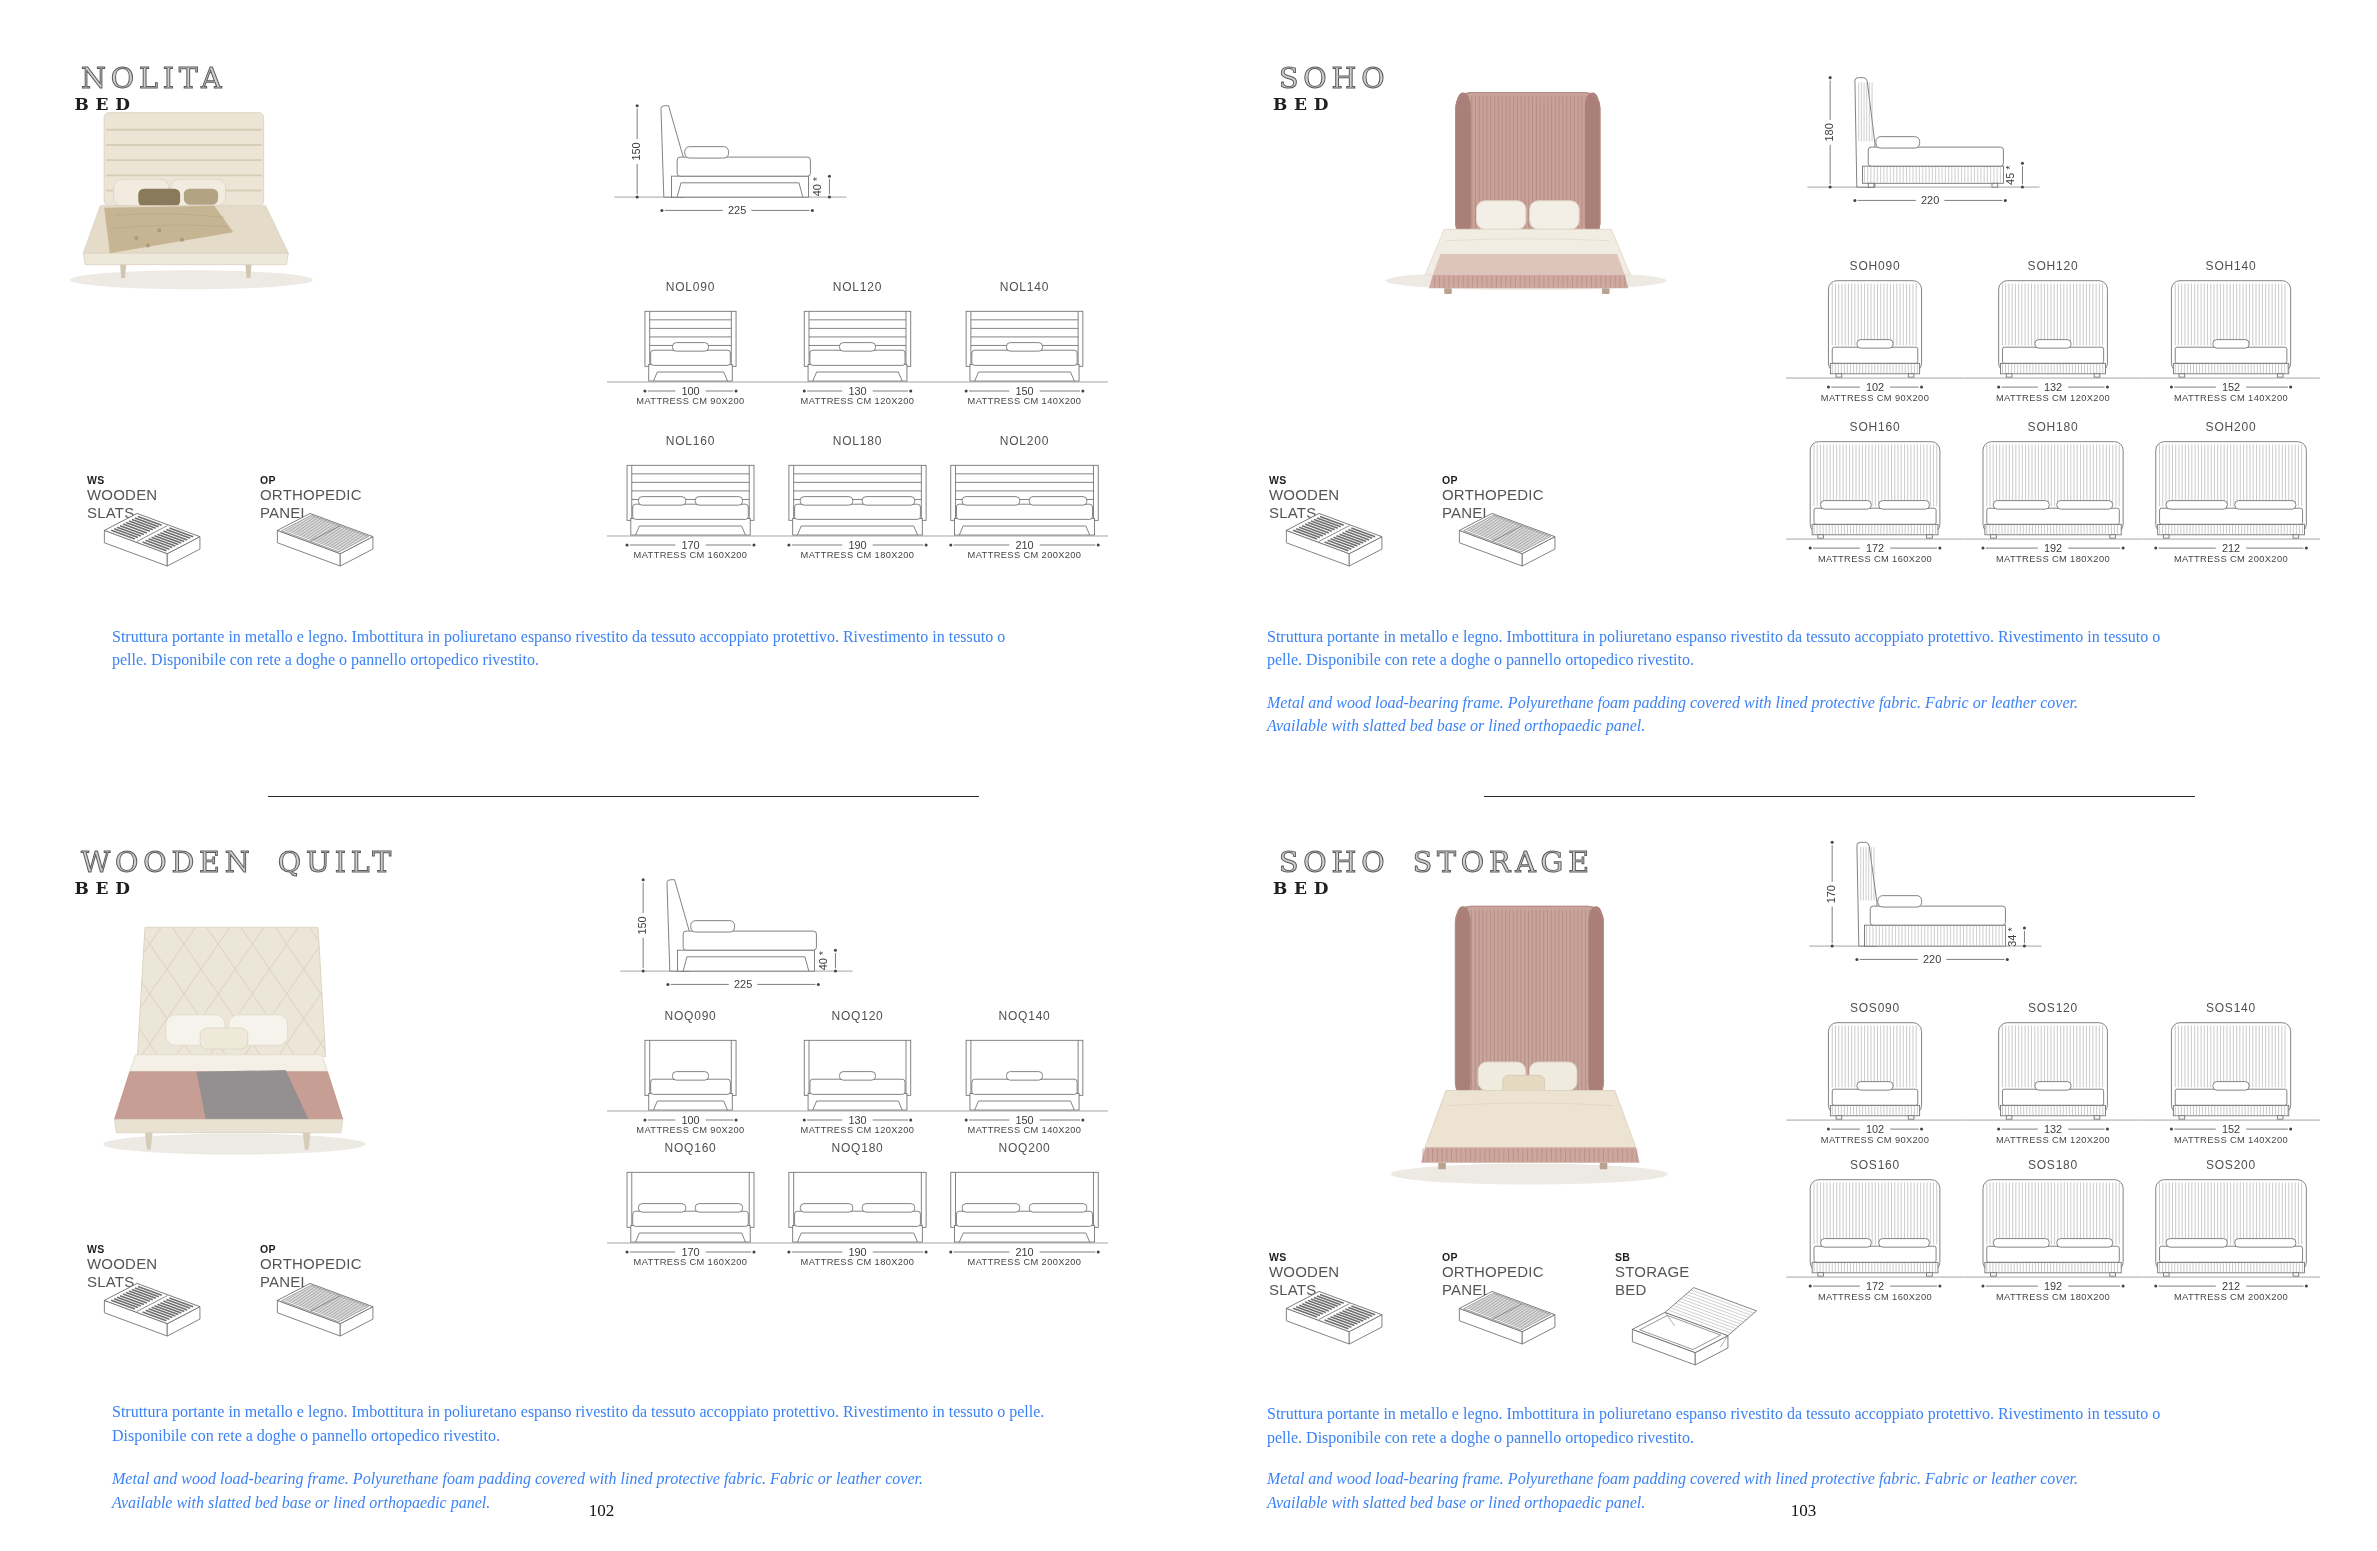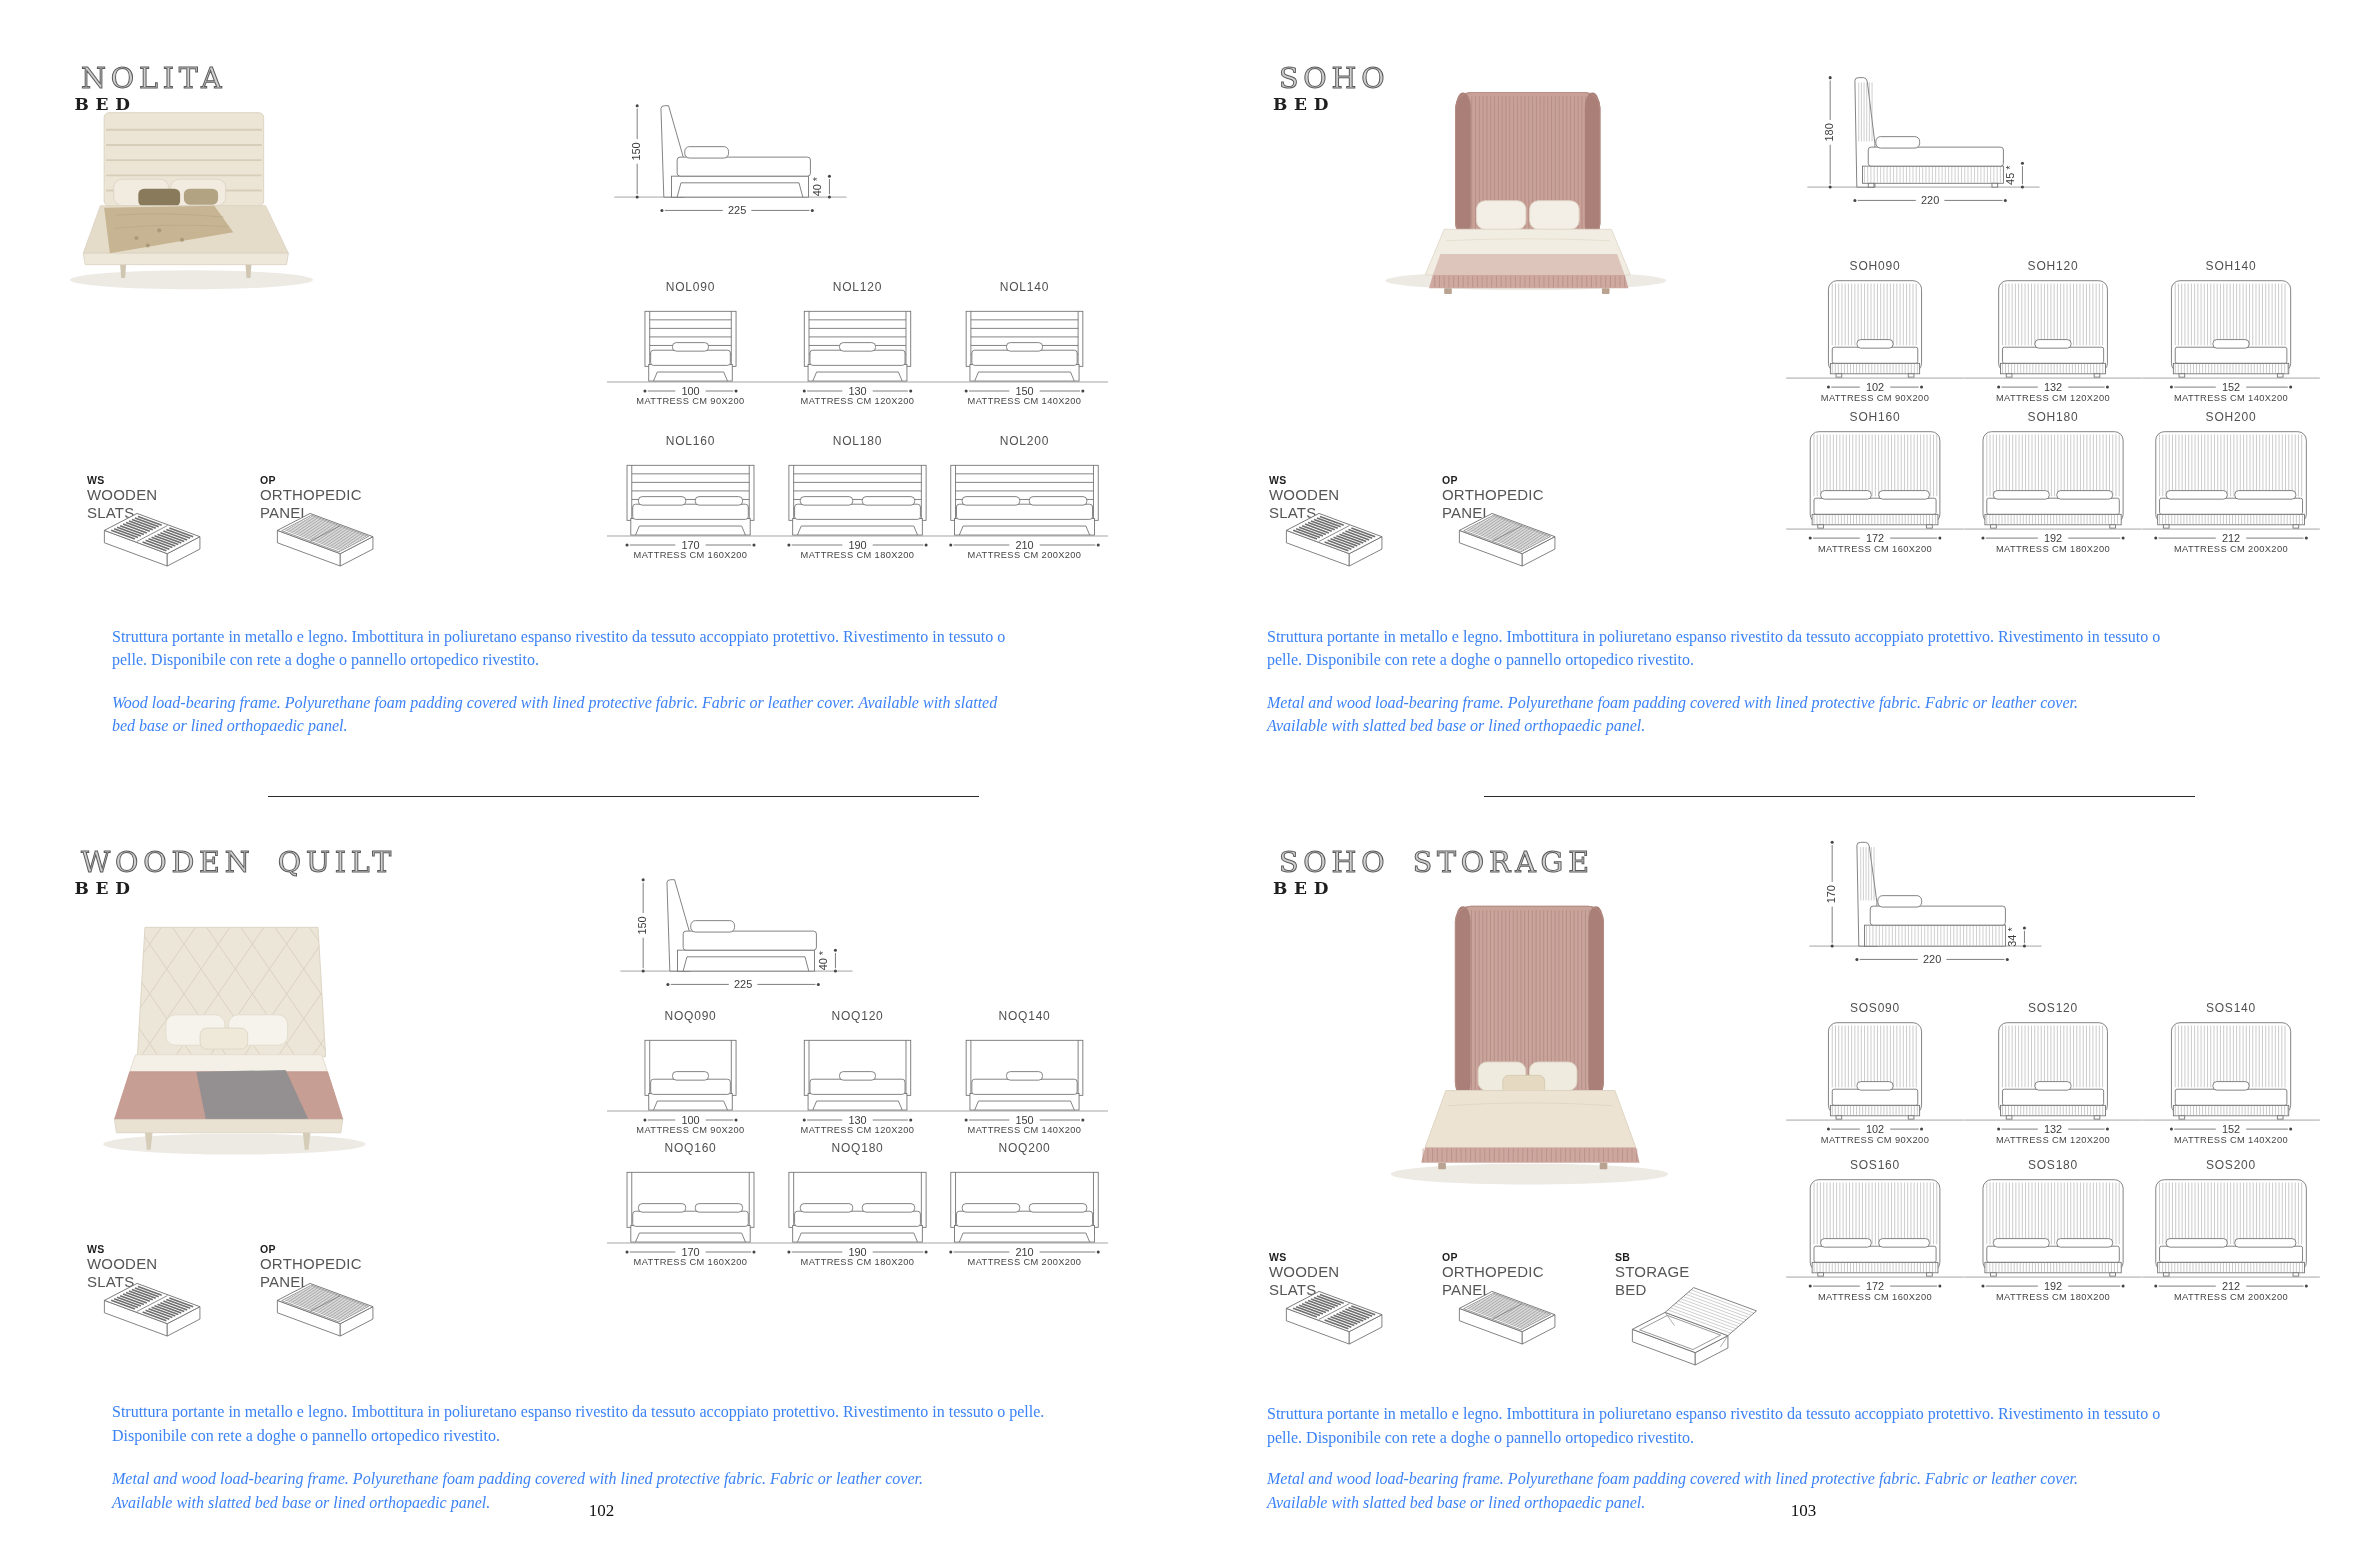--- a/index.html
+++ b/index.html
@@ -27,21 +27,21 @@
   #s3 .photo{left:135px;top:80px}
 
   .sideview{position:absolute}
   #s0 .sideview{left:563px;top:48px}
   #s1 .sideview{left:567px;top:38px}
   #s2 .sideview{left:569px;top:38px}
   #s3 .sideview{left:569px;top:13.3px}
 
   .grid{position:absolute;display:grid;column-gap:0}
   #s0 .grid{left:569px;top:251px;grid-template-columns:repeat(3,167px);row-gap:22px}
-  #s1 .grid{left:559px;top:230px;grid-template-columns:repeat(3,178px);row-gap:2px}
+  #s1 .grid{left:559px;top:230px;grid-template-columns:repeat(3,178px);row-gap:12px}
   #s2 .grid{left:569px;top:196px;grid-template-columns:repeat(3,167px);}
   #s3 .grid{left:559px;top:188px;grid-template-columns:repeat(3,178px);row-gap:7.6px}
 
   .vcell{text-align:center}
   .vcode{font-size:12px;color:#4f4f4f;letter-spacing:0.8px;margin-bottom:1.9px;height:14.3px}
   .vcell svg{display:block}
 
   .features{position:absolute;display:flex;gap:23px}
   #s0 .features{left:49px;top:445px}
   #s1 .features{left:42px;top:445px}
@@ -332,21 +332,20 @@
                 <line x1="4" y1="44.5" x2="62" y2="44.5" stroke="#6e6e6e" stroke-width="0.6" vector-effect="non-scaling-stroke"></line>
                 <line x1="4" y1="48" x2="62" y2="48" stroke="#6e6e6e" stroke-width="0.6" vector-effect="non-scaling-stroke"></line>
                 <line x1="4" y1="51.5" x2="62" y2="51.5" stroke="#6e6e6e" stroke-width="0.6" vector-effect="non-scaling-stroke"></line>
                 <line x1="4" y1="55" x2="62" y2="55" stroke="#6e6e6e" stroke-width="0.6" vector-effect="non-scaling-stroke"></line>
                 <line x1="4" y1="58.5" x2="62" y2="58.5" stroke="#6e6e6e" stroke-width="0.6" vector-effect="non-scaling-stroke"></line>
               </g>
             </svg></div>
         </div>
       </div>
     <p class="desc desc-it">Struttura portante in metallo e legno. Imbottitura in poliuretano espanso rivestito da tessuto accoppiato protettivo. Rivestimento in tessuto o pelle. Disponibile con rete a doghe o pannello ortopedico rivestito.</p>
-    <p class="desc desc-en">Wood load-bearing frame. Polyurethane foam padding covered with lined protective fabric. Fabric or leather cover. Available with slatted bed base or lined orthopaedic panel.</p>
   </section>
 
   <section class="product" id="s1">
     <h1 class="title">SOHO</h1>
     <h2 class="subtitle">BED</h2>
     <div class="photo"><svg width="342" height="221" viewBox="0 0 360 232" xmlns="http://www.w3.org/2000/svg">
           <ellipse cx="182" cy="214" rx="148" ry="10" fill="#edeae4"></ellipse>
           <rect x="108" y="16" width="152" height="154" rx="16" fill="#c9a198" stroke="#b58d85" stroke-width="1"></rect>
           <line x1="113" y1="20" x2="113" y2="166" stroke="#b08881" stroke-width="0.8"></line>
           <line x1="117" y1="20" x2="117" y2="166" stroke="#b08881" stroke-width="0.8"></line>

